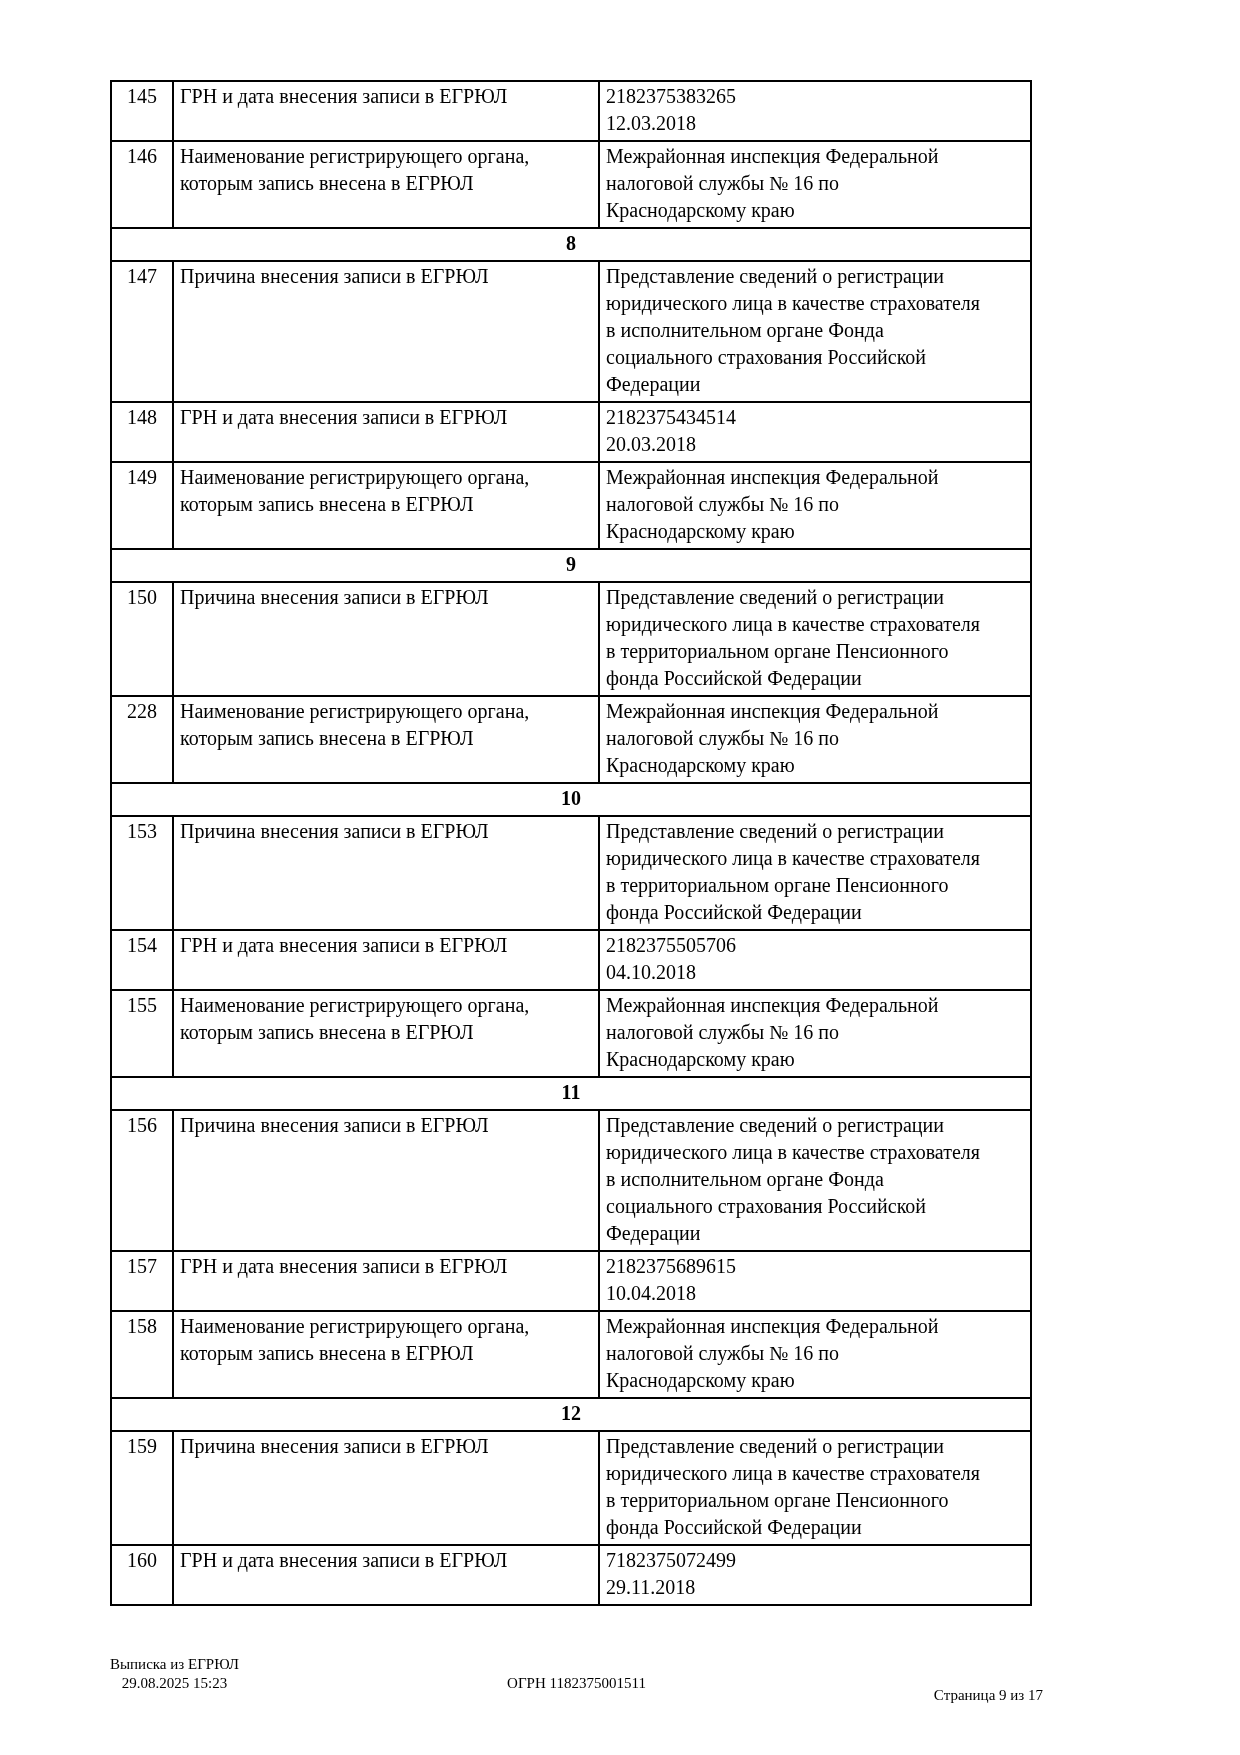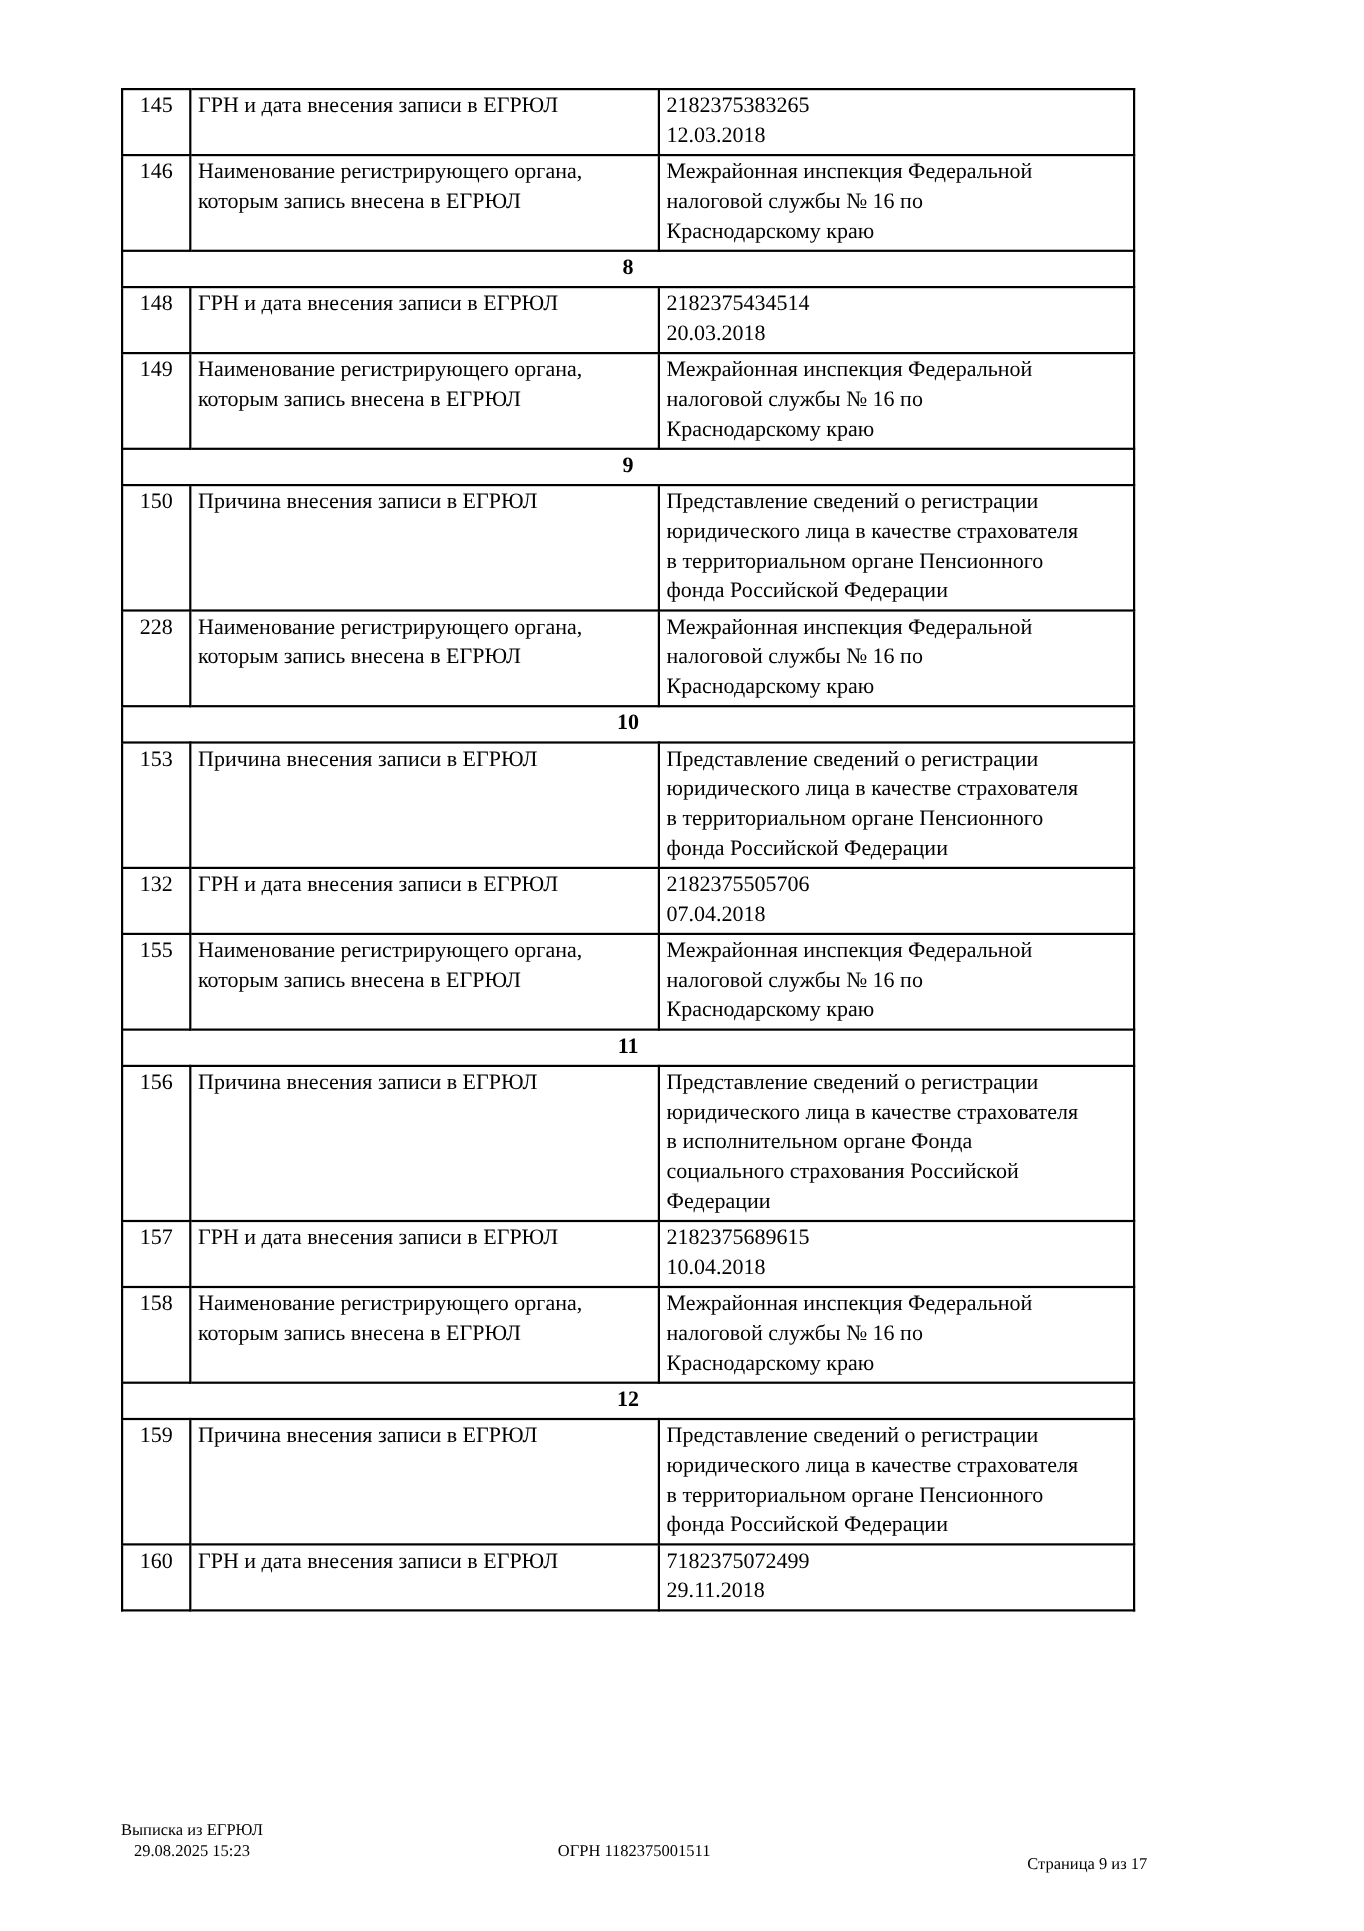--- a/index.html
+++ b/index.html
@@ -91,20 +91,29 @@
         <td class="label">Наименование регистрирующего органа,
 которым запись внесена в ЕГРЮЛ</td>
         <td class="value">Межрайонная инспекция Федеральной
 налоговой службы № 16 по
 Краснодарскому краю</td>
       </tr>
       <tr>
         <td class="section" colspan="3">8</td>
       </tr>
       <tr>
+        <td class="num">147</td>
+        <td class="label">Причина внесения записи в ЕГРЮЛ</td>
+        <td class="value">Представление сведений о регистрации
+юридического лица в качестве страхователя
+в исполнительном органе Фонда
+социального страхования Российской
+Федерации</td>
+      </tr>
+      <tr>
         <td class="num">148</td>
         <td class="label">ГРН и дата внесения записи в ЕГРЮЛ</td>
         <td class="value">2182375434514
 20.03.2018</td>
       </tr>
       <tr>
         <td class="num">149</td>
         <td class="label">Наименование регистрирующего органа,
 которым запись внесена в ЕГРЮЛ</td>
         <td class="value">Межрайонная инспекция Федеральной
@@ -135,24 +144,24 @@
       </tr>
       <tr>
         <td class="num">153</td>
         <td class="label">Причина внесения записи в ЕГРЮЛ</td>
         <td class="value">Представление сведений о регистрации
 юридического лица в качестве страхователя
 в территориальном органе Пенсионного
 фонда Российской Федерации</td>
       </tr>
       <tr>
-        <td class="num">132</td>
+        <td class="num">154</td>
         <td class="label">ГРН и дата внесения записи в ЕГРЮЛ</td>
         <td class="value">2182375505706
-07.04.2018</td>
+04.10.2018</td>
       </tr>
       <tr>
         <td class="num">155</td>
         <td class="label">Наименование регистрирующего органа,
 которым запись внесена в ЕГРЮЛ</td>
         <td class="value">Межрайонная инспекция Федеральной
 налоговой службы № 16 по
 Краснодарскому краю</td>
       </tr>
       <tr>

